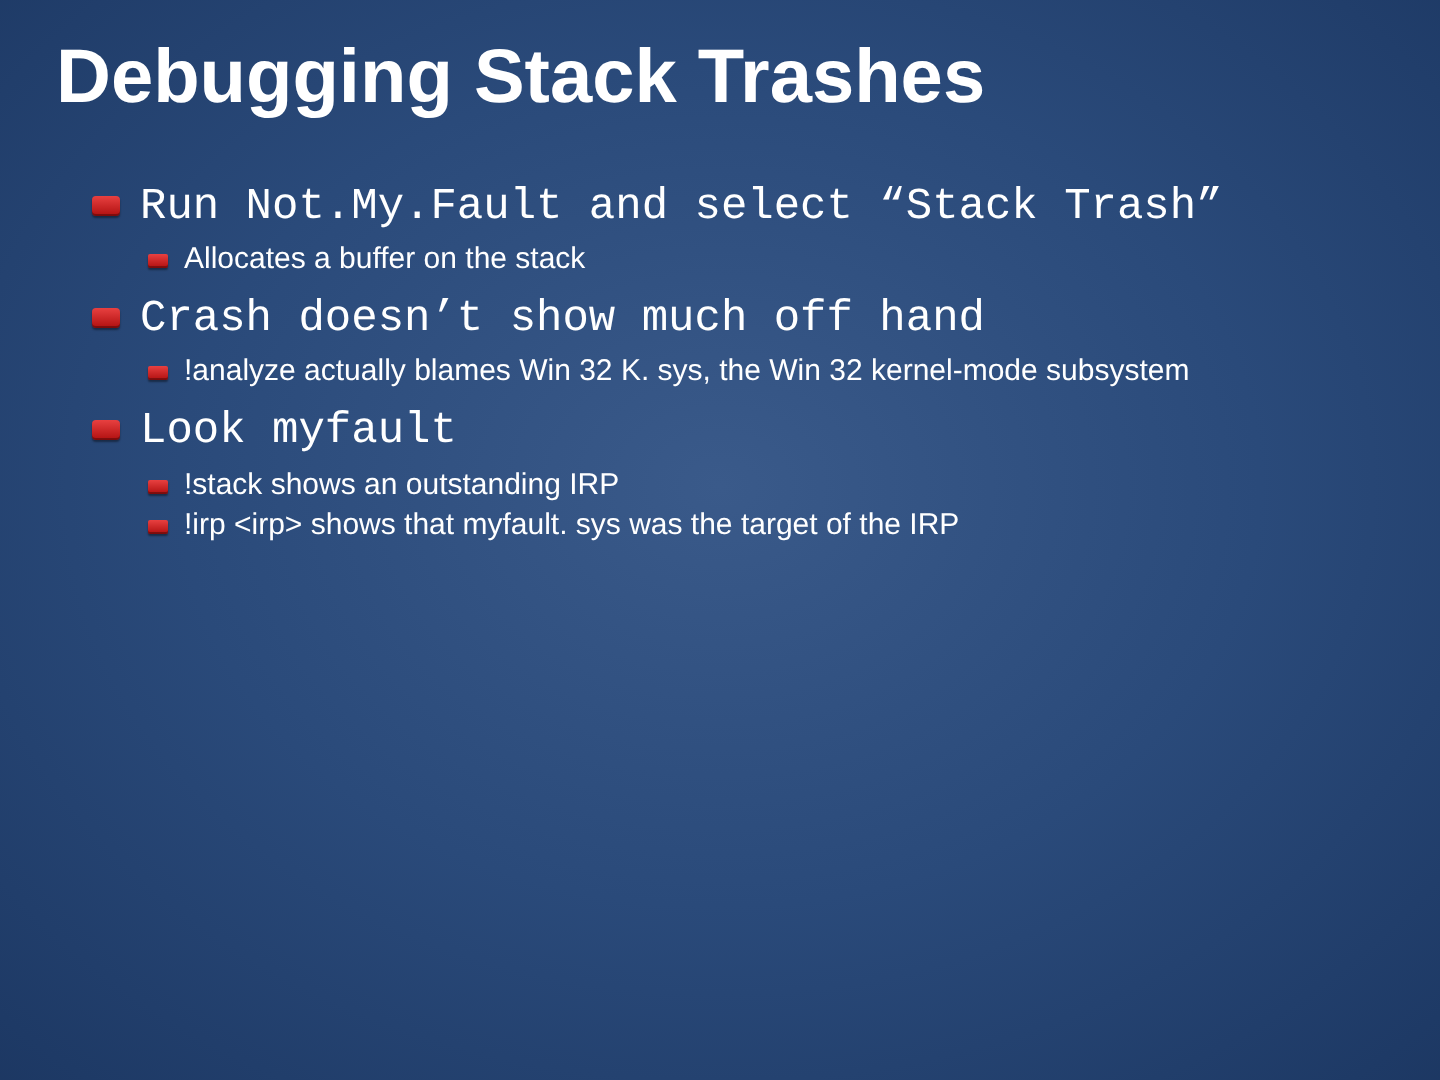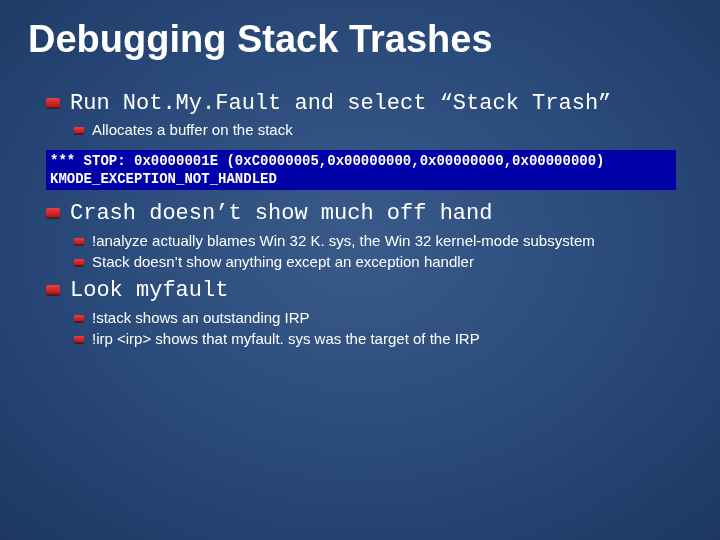--- a/index.html
+++ b/index.html
@@ -91,26 +91,23 @@
 
 <div class="slide">
 
   <h1 class="title">Debugging Stack Trashes</h1>
 
   <div class="body">
 
     <div class="lvl1">Run Not.My.Fault and select “Stack Trash”</div>
     <div class="lvl2">Allocates a buffer on the stack</div>
 
-    <div class="stopbox"><span>*** STOP: 0x0000001E (0xC0000005,0x00000000,0x00000000,0x00000000)</span>
-<span>KMODE_EXCEPTION_NOT_HANDLED</span></div>
 
     <div class="lvl1">Crash doesn’t show much off hand</div>
     <div class="lvl2">!analyze actually blames Win 32 K. sys, the Win 32 kernel-mode subsystem</div>
-    <div class="lvl2">Stack doesn’t show anything except an exception handler</div>
 
     <div class="lvl1">Look myfault</div>
     <div class="lvl2">!stack shows an outstanding IRP</div>
     <div class="lvl2">!irp &lt;irp&gt; shows that myfault. sys was the target of the IRP</div>
 
   </div>
 
 </div>
 
 </body></html>

